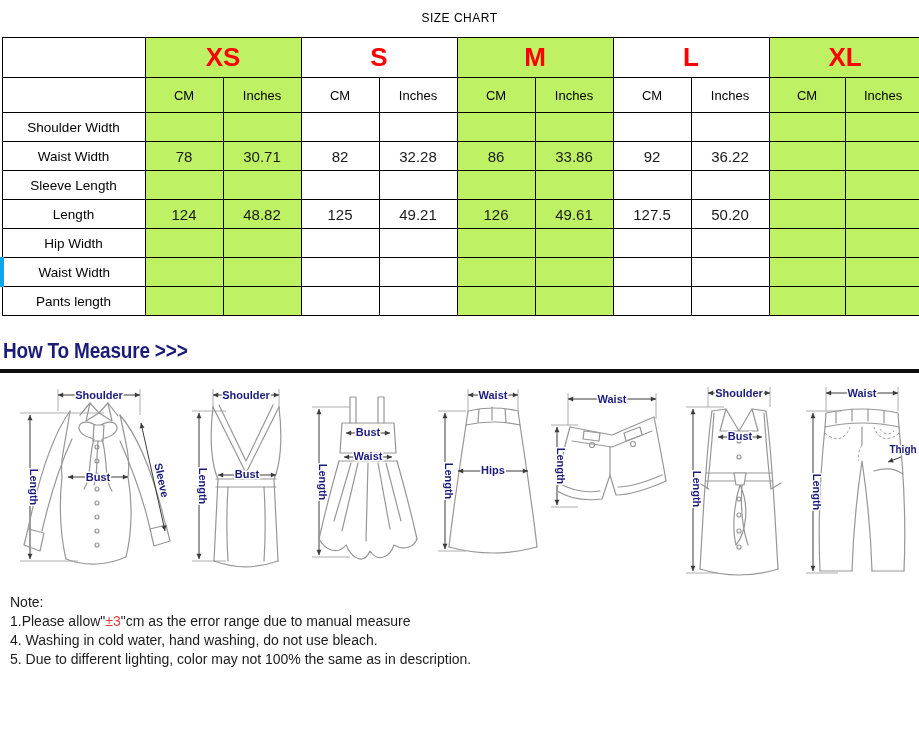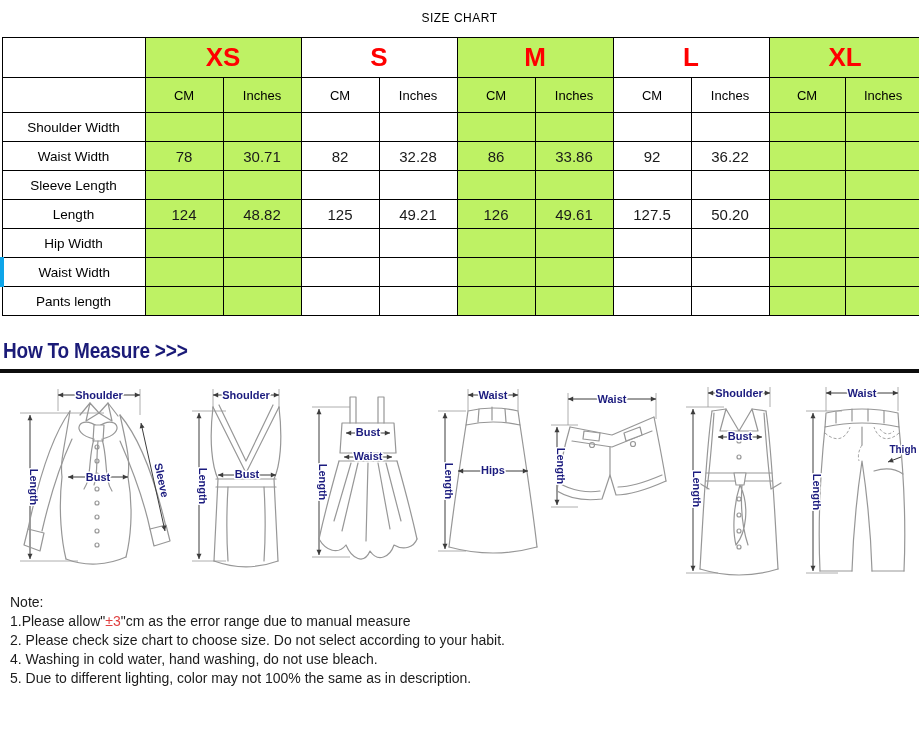--- a/index.html
+++ b/index.html
@@ -342,16 +342,15 @@
     <line class="dim" x1="90" y1="81" x2="103" y2="76" marker-start="url(#arr)"></line>
     <text class="lbl" x="64" y="16">Waist</text>
     <text class="lbl lbl-s" x="105" y="72">Thigh</text>
     <text class="lbl" x="15" y="111" transform="rotate(90 15 111)">Length</text>
   </svg>
 </div>
 
 <div class="notes">
   <div>Note:</div>
   <div><span>1.Please allow"</span><span class="red">±3</span><span>"cm as the error range due to manual measure</span></div>
-  <div>2. Please check size chart to choose size. Do not select according to your habit.</div>
   <div>4. Washing in cold water, hand washing, do not use bleach.</div>
   <div>5. Due to different lighting, color may not 100% the same as in description.</div>
 </div>
 
 </body></html>

